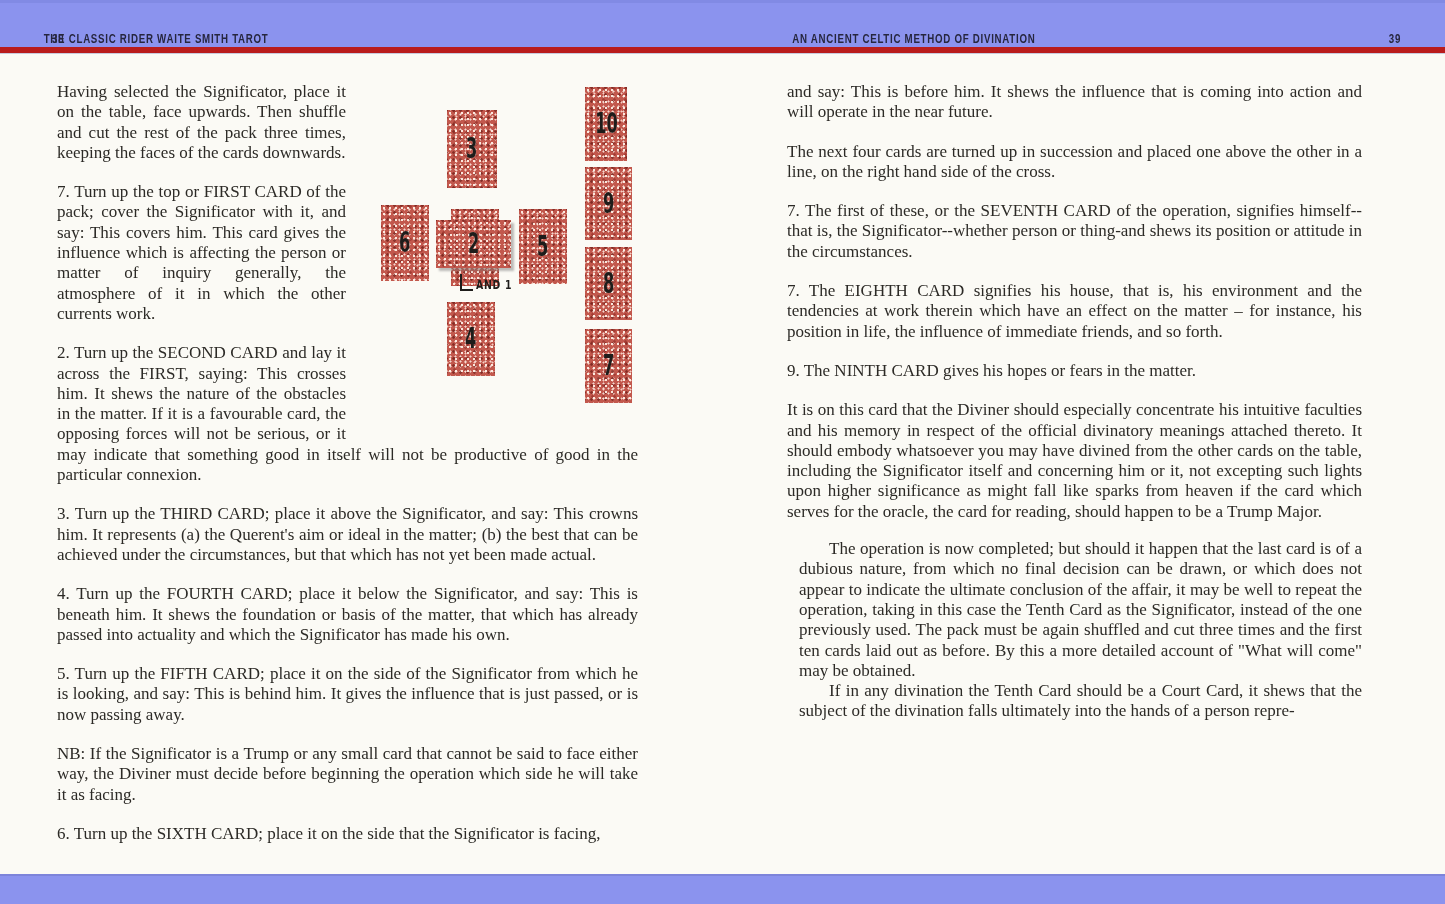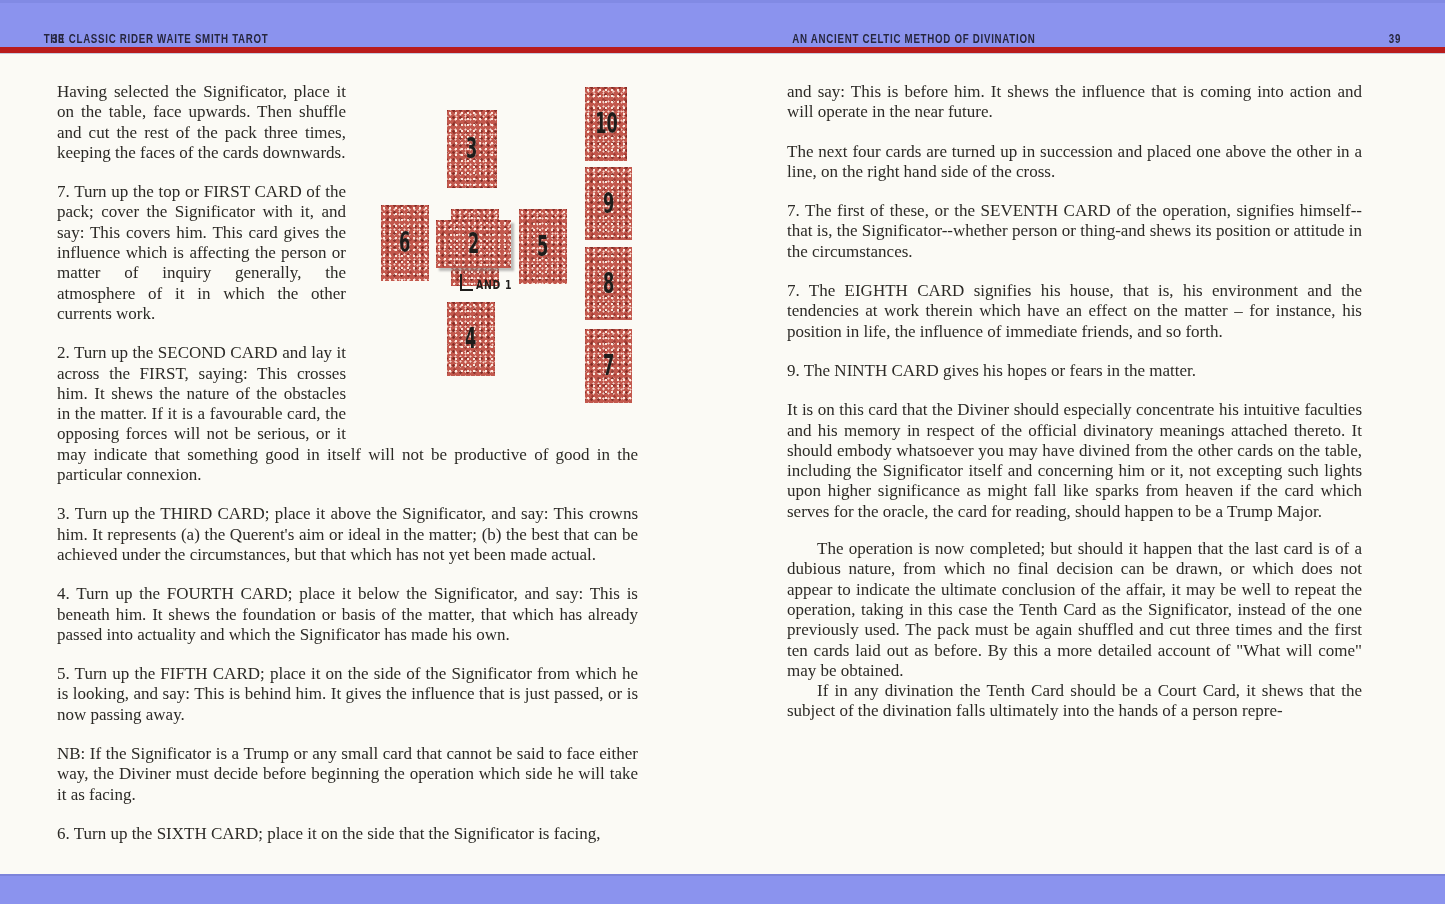--- a/index.html
+++ b/index.html
@@ -49,21 +49,21 @@
     position: absolute;
     font-size: 17px;
     line-height: 20.3px;
     color: #2c2a26;
     text-align: justify;
   }
   .page-text p { margin: 0 0 19px 0; }
   .left-page  { left: 57px;  top: 82px; width: 581px; }
   .right-page { left: 787px; top: 82px; width: 575px; }
   .right-page p.run-on { margin-bottom: 17px; }
-  .right-page p.indented { text-indent: 30px; margin-bottom: 0; }
+  .right-page p.indented { text-indent: 30px; margin-bottom: 0; margin-left: 12px; }
 
   
   .diagram {
     float: right;
     width: 264px; height: 344px;
     margin: 0 0 16px 28px;
     position: relative;
   }
   .card {
     position: absolute;

